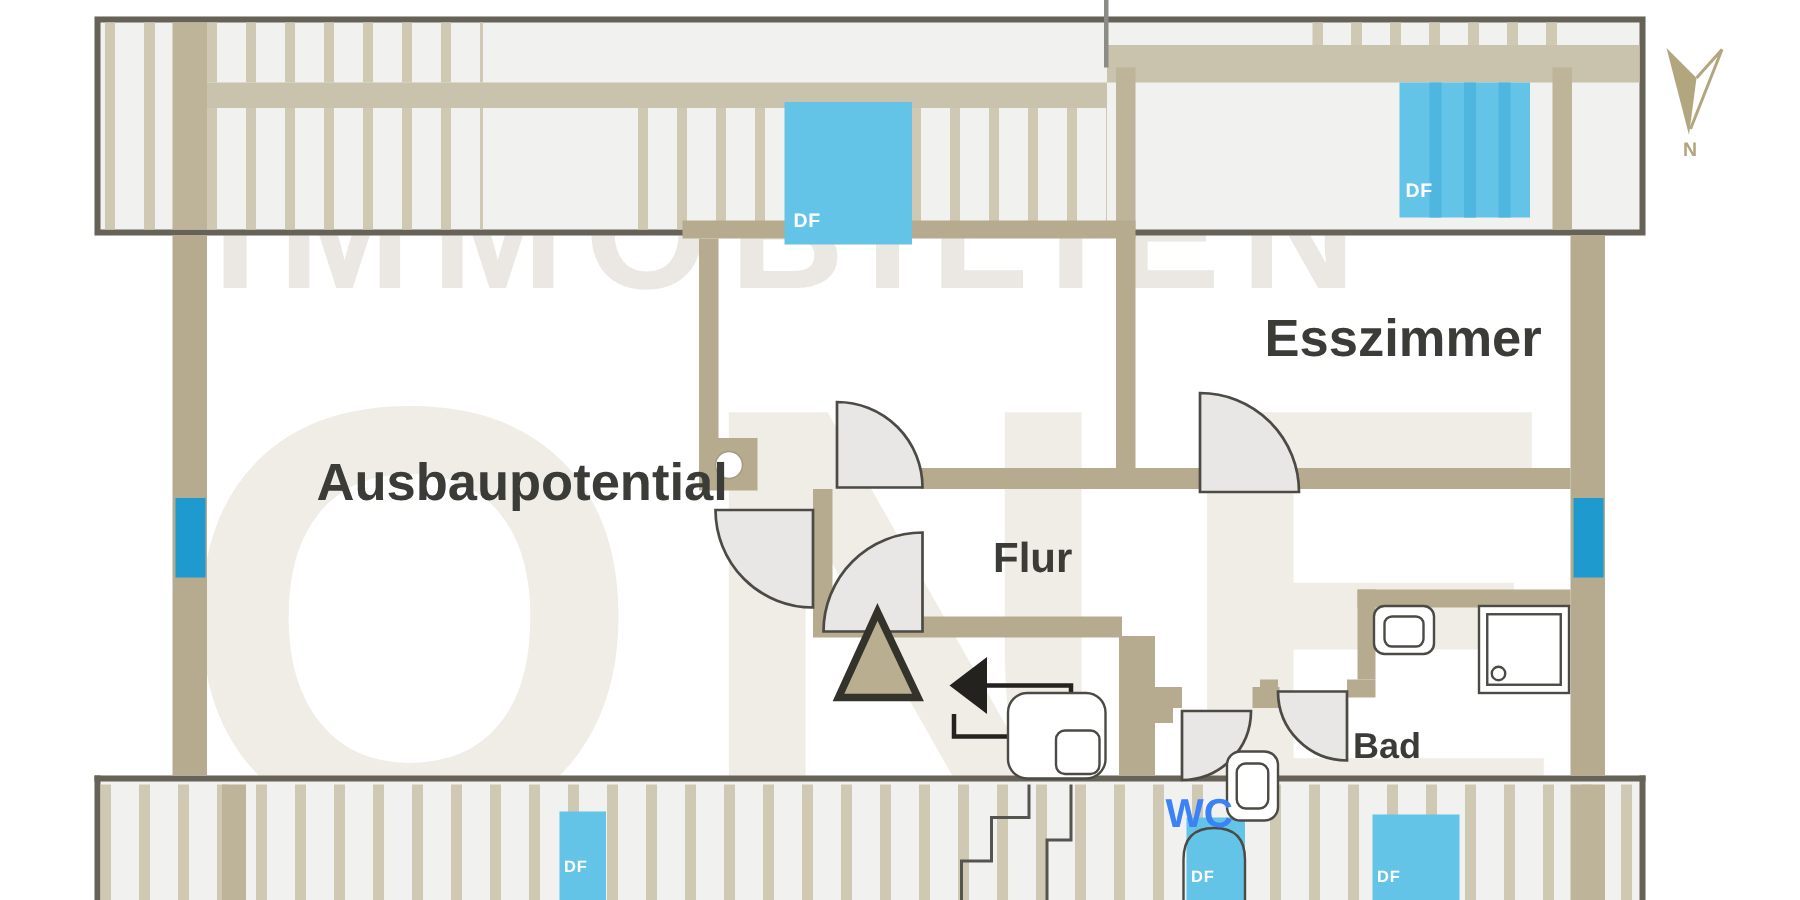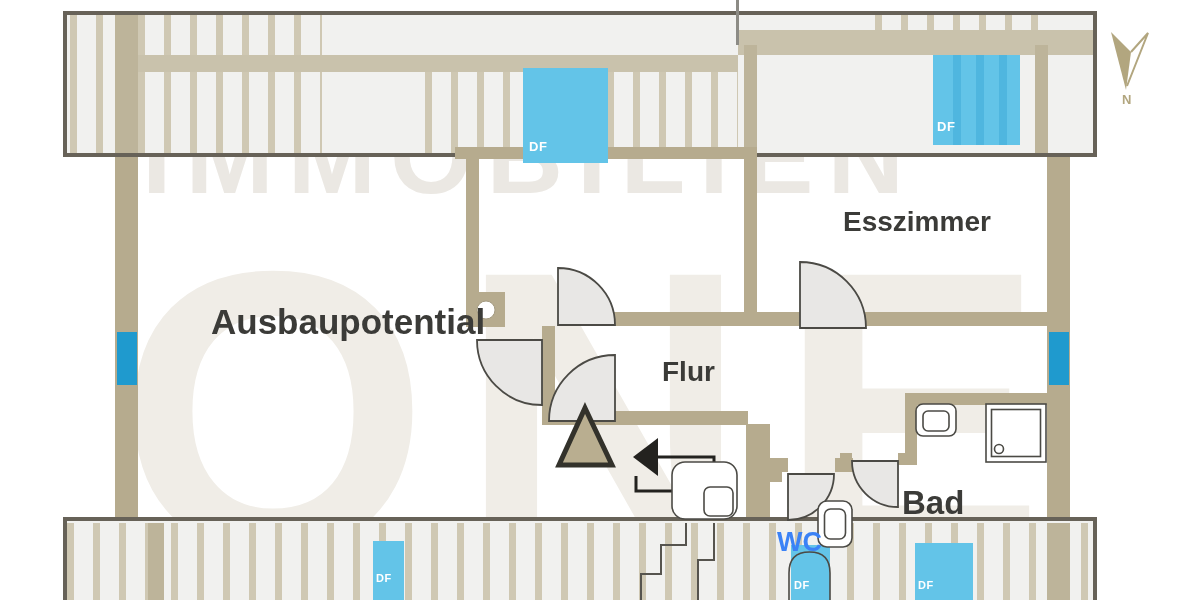--- a/index.html
+++ b/index.html
@@ -121,18 +121,18 @@
       <rect x="704" y="487" width="29" height="29" rx="6"></rect>
     </g>
     <path d="M789,600 V573 Q789,552 809.5,552 Q830,552 830,573 V600" fill="none" stroke="#4b4a45" stroke-width="1.6"></path>
 
     <path d="M1111,32 L1126,90 L1131,52 Z" fill="#b2a67f"></path>
     <path d="M1131,52 L1148,33 L1127,86" fill="none" stroke="#b2a67f" stroke-width="2"></path>
     <text x="1122" y="104" font-size="13" font-weight="bold" fill="#b2a67f" font-family="Liberation Sans, sans-serif">N</text>
   </svg>
 
   <div class="lbl" style="left:211px;top:302px;font-size:35px">Ausbaupotential</div>
-  <div class="lbl" style="left:843px;top:206px;font-size:28px">Esszimmer</div>
+  <div class="lbl" style="left:843px;top:206px;font-size:35px">Esszimmer</div>
   <div class="lbl" style="left:662px;top:356px;font-size:28px">Flur</div>
-  <div class="lbl" style="left:902px;top:484px;font-size:33px">Bad</div>
+  <div class="lbl" style="left:902px;top:484px;font-size:24px">Bad</div>
   <div class="lbl wclbl" style="left:777px;top:527px;font-size:27px">WC</div>
 
 </div>
 
 </body></html>

